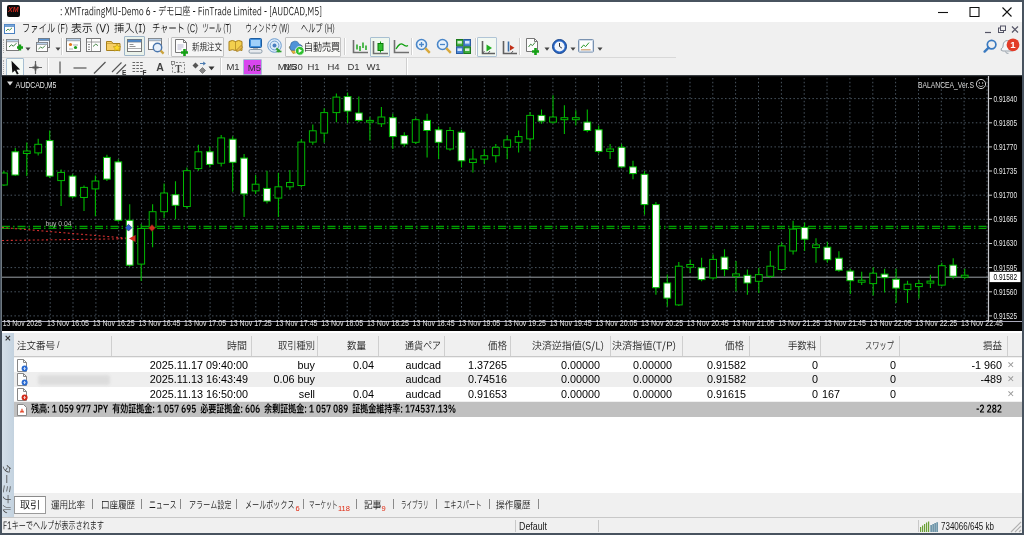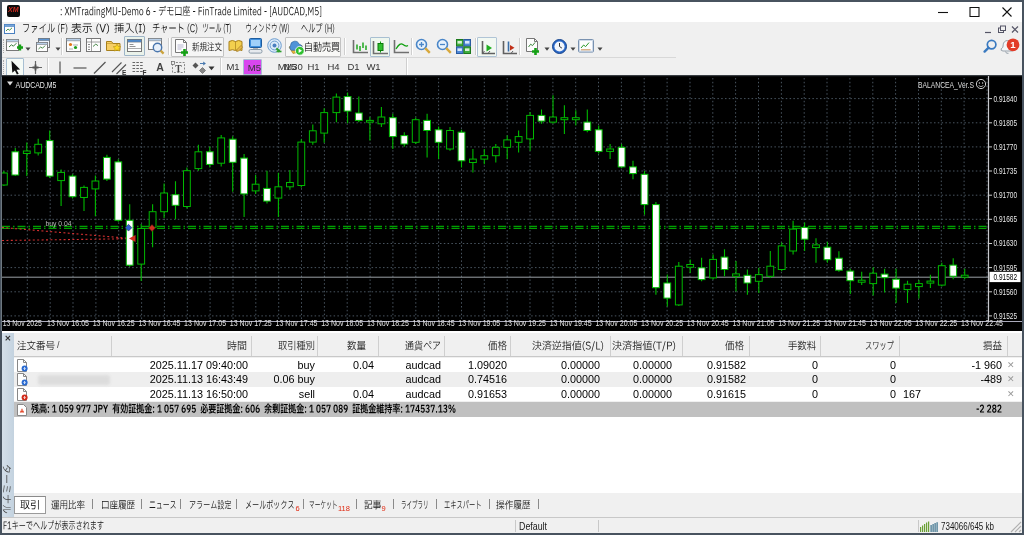--- a/index.html
+++ b/index.html
@@ -423,21 +423,21 @@
 <div style="position:absolute;left:749px;top:336px;width:1px;height:20px;background:#cfcfcf"></div>
 <div style="position:absolute;left:820px;top:336px;width:1px;height:20px;background:#cfcfcf"></div>
 <div style="position:absolute;left:899px;top:336px;width:1px;height:20px;background:#cfcfcf"></div>
 <div style="position:absolute;left:1007px;top:336px;width:1px;height:20px;background:#cfcfcf"></div>
 <div class="abs" style="left:57px;top:340px;width:10px;font:9px 'Liberation Sans',sans-serif;color:#444">/</div>
 <div style="position:absolute;left:14px;top:357.8px;width:1008px;height:14.4px;background:#fff"></div>
 <div style="position:absolute;left:68px;top:359.0px;width:180px;height:12px;font:10.8px Liberation Sans,sans-serif;color:#000;text-align:right">2025.11.17 09:40:00</div>
 <div style="position:absolute;left:135px;top:359.0px;width:180px;height:12px;font:10.8px Liberation Sans,sans-serif;color:#000;text-align:right">buy</div>
 <div style="position:absolute;left:194px;top:359.0px;width:180px;height:12px;font:10.8px Liberation Sans,sans-serif;color:#000;text-align:right">0.04</div>
 <div style="position:absolute;left:261px;top:359.0px;width:180px;height:12px;font:10.8px Liberation Sans,sans-serif;color:#000;text-align:right">audcad</div>
-<div style="position:absolute;left:327px;top:359.0px;width:180px;height:12px;font:10.8px Liberation Sans,sans-serif;color:#000;text-align:right">1.09020</div>
+<div style="position:absolute;left:327px;top:359.0px;width:180px;height:12px;font:10.8px Liberation Sans,sans-serif;color:#000;text-align:right">1.37265</div>
 <div style="position:absolute;left:420px;top:359.0px;width:180px;height:12px;font:10.8px Liberation Sans,sans-serif;color:#000;text-align:right">0.00000</div>
 <div style="position:absolute;left:492px;top:359.0px;width:180px;height:12px;font:10.8px Liberation Sans,sans-serif;color:#000;text-align:right">0.00000</div>
 <div style="position:absolute;left:566px;top:359.0px;width:180px;height:12px;font:10.8px Liberation Sans,sans-serif;color:#000;text-align:right">0.91582</div>
 <div style="position:absolute;left:638px;top:359.0px;width:180px;height:12px;font:10.8px Liberation Sans,sans-serif;color:#000;text-align:right">0</div>
 <div style="position:absolute;left:716px;top:359.0px;width:180px;height:12px;font:10.8px Liberation Sans,sans-serif;color:#000;text-align:right">0</div>
 <div style="position:absolute;left:822px;top:359.0px;width:180px;height:12px;font:10.8px Liberation Sans,sans-serif;color:#000;text-align:right">-1 960</div>
 <svg width="12" height="13" viewBox="0 0 12 13" style="position:absolute;left:16px;top:358.8px">
     <path d="M1.5 0.5h6l3 3v9h-9z" fill="#fff" stroke="#888"></path>
     <path d="M7.5 0.5v3h3" fill="none" stroke="#888"></path>
     <circle cx="8.6" cy="9.6" r="3" fill="#2a6ad0"></circle>
@@ -467,21 +467,21 @@
 <div style="position:absolute;left:68px;top:387.8px;width:180px;height:12px;font:10.8px Liberation Sans,sans-serif;color:#000;text-align:right">2025.11.13 16:50:00</div>
 <div style="position:absolute;left:135px;top:387.8px;width:180px;height:12px;font:10.8px Liberation Sans,sans-serif;color:#000;text-align:right">sell</div>
 <div style="position:absolute;left:194px;top:387.8px;width:180px;height:12px;font:10.8px Liberation Sans,sans-serif;color:#000;text-align:right">0.04</div>
 <div style="position:absolute;left:261px;top:387.8px;width:180px;height:12px;font:10.8px Liberation Sans,sans-serif;color:#000;text-align:right">audcad</div>
 <div style="position:absolute;left:327px;top:387.8px;width:180px;height:28px;font:10.8px Liberation Sans,sans-serif;color:#000;text-align:right">0.91653</div>
 <div style="position:absolute;left:420px;top:387.8px;width:180px;height:12px;font:10.8px Liberation Sans,sans-serif;color:#000;text-align:right">0.00000</div>
 <div style="position:absolute;left:492px;top:387.8px;width:180px;height:12px;font:10.8px Liberation Sans,sans-serif;color:#000;text-align:right">0.00000</div>
 <div style="position:absolute;left:566px;top:387.8px;width:180px;height:12px;font:10.8px Liberation Sans,sans-serif;color:#000;text-align:right">0.91615</div>
 <div style="position:absolute;left:638px;top:387.8px;width:180px;height:12px;font:10.8px Liberation Sans,sans-serif;color:#000;text-align:right">0</div>
 <div style="position:absolute;left:716px;top:387.8px;width:180px;height:12px;font:10.8px Liberation Sans,sans-serif;color:#000;text-align:right">0</div>
-<div style="position:absolute;left:822px;top:387.8px;width:180px;height:12px;font:10.8px Liberation Sans,sans-serif;color:#000;text-align:center">167</div>
+<div style="position:absolute;left:822px;top:387.8px;width:180px;height:12px;font:10.8px Liberation Sans,sans-serif;color:#000;text-align:left">167</div>
 <svg width="12" height="13" viewBox="0 0 12 13" style="position:absolute;left:16px;top:387.6px">
     <path d="M1.5 0.5h6l3 3v9h-9z" fill="#fff" stroke="#888"></path>
     <path d="M7.5 0.5v3h3" fill="none" stroke="#888"></path>
     <circle cx="8.6" cy="9.6" r="3" fill="#d02a1a"></circle>
     <path d="M8.6 8l0 2.4M7.6 9.4l1 1.2 1-1.2" stroke="#fff" stroke-width="0.8" fill="none"></path>
   </svg>
 <div style="position:absolute;left:1007px;top:388.6px;font:9px Liberation Sans,sans-serif;color:#999">✕</div>
 <div class="abs" style="left:38px;top:374.5px;width:72px;height:10px;background:#dcdcdc;border-radius:3px;filter:blur(1.5px)"></div>
 
 <div class="abs" style="left:14px;top:401.8px;width:1008px;height:14.8px;background:#c0c0c0"></div>

